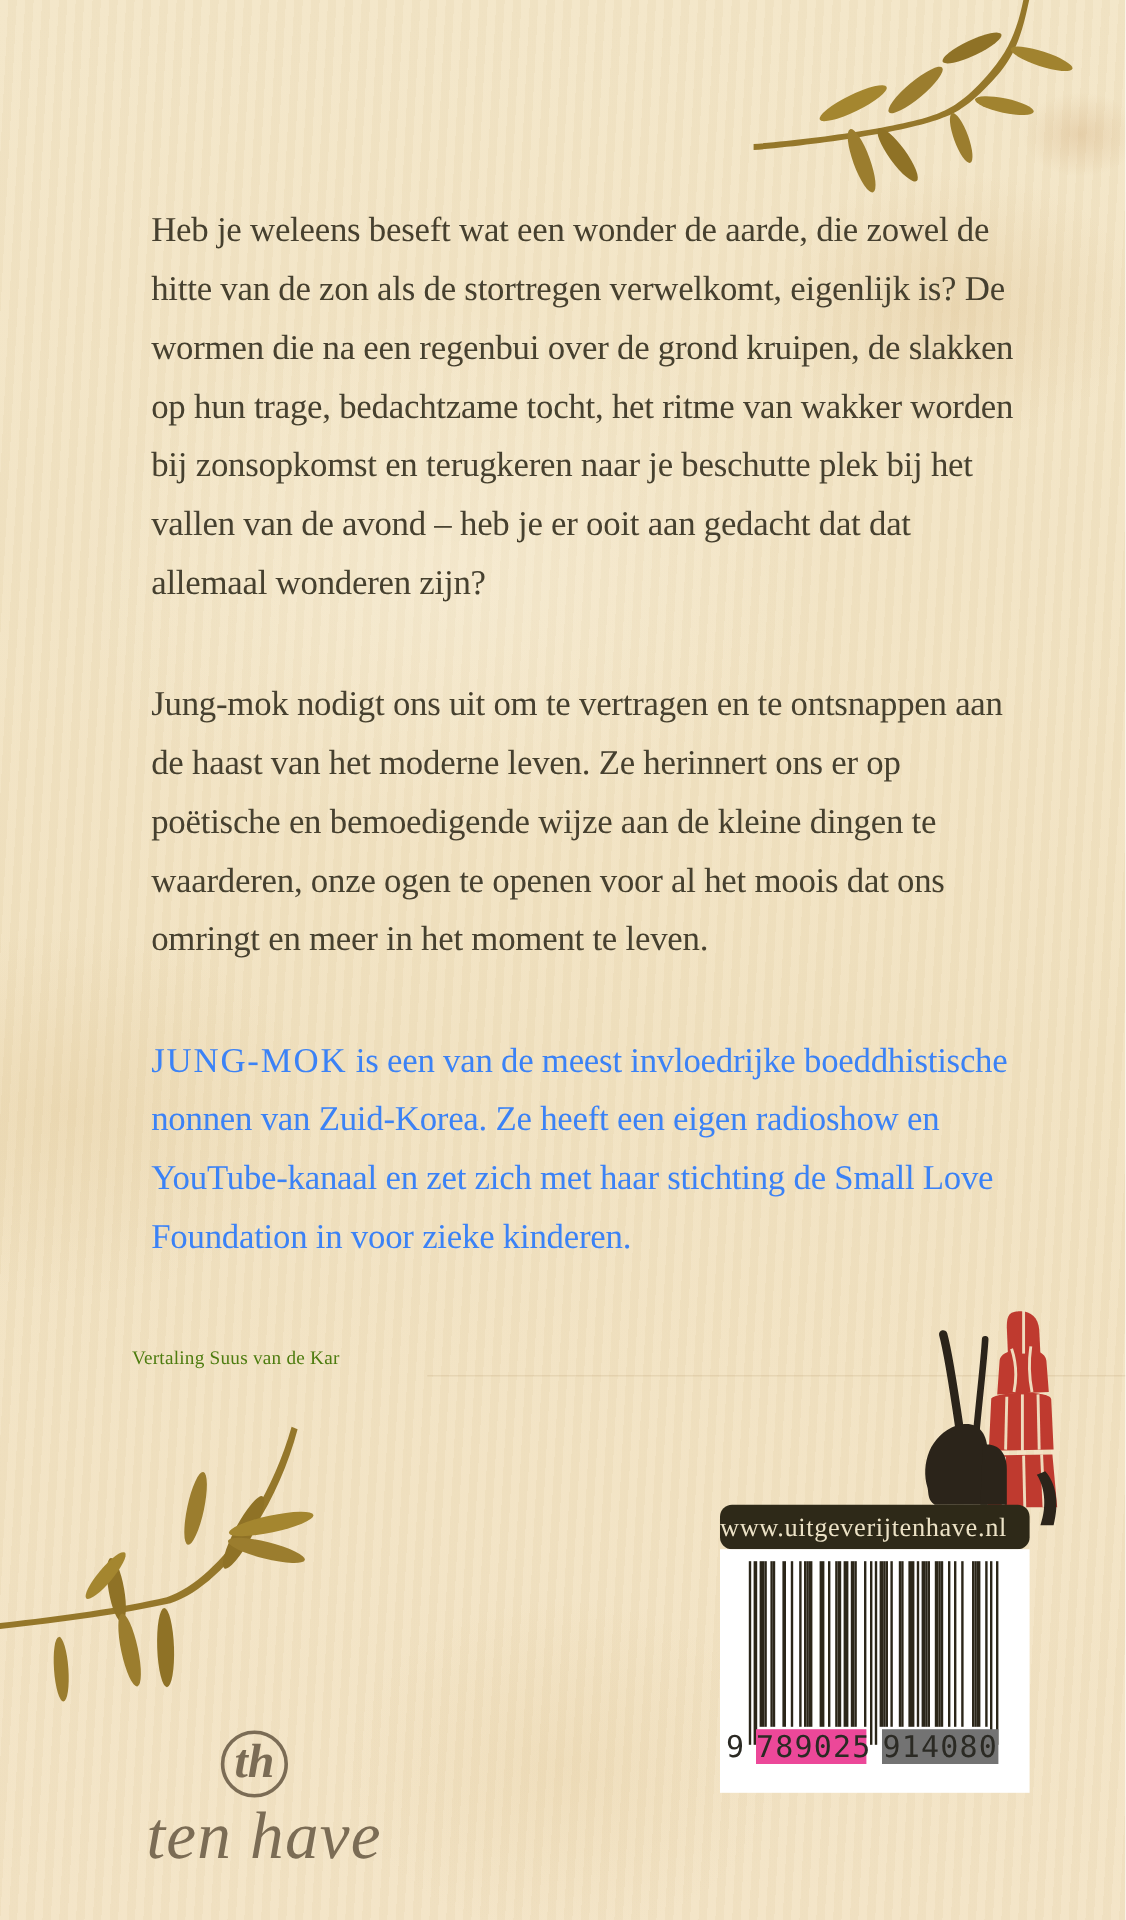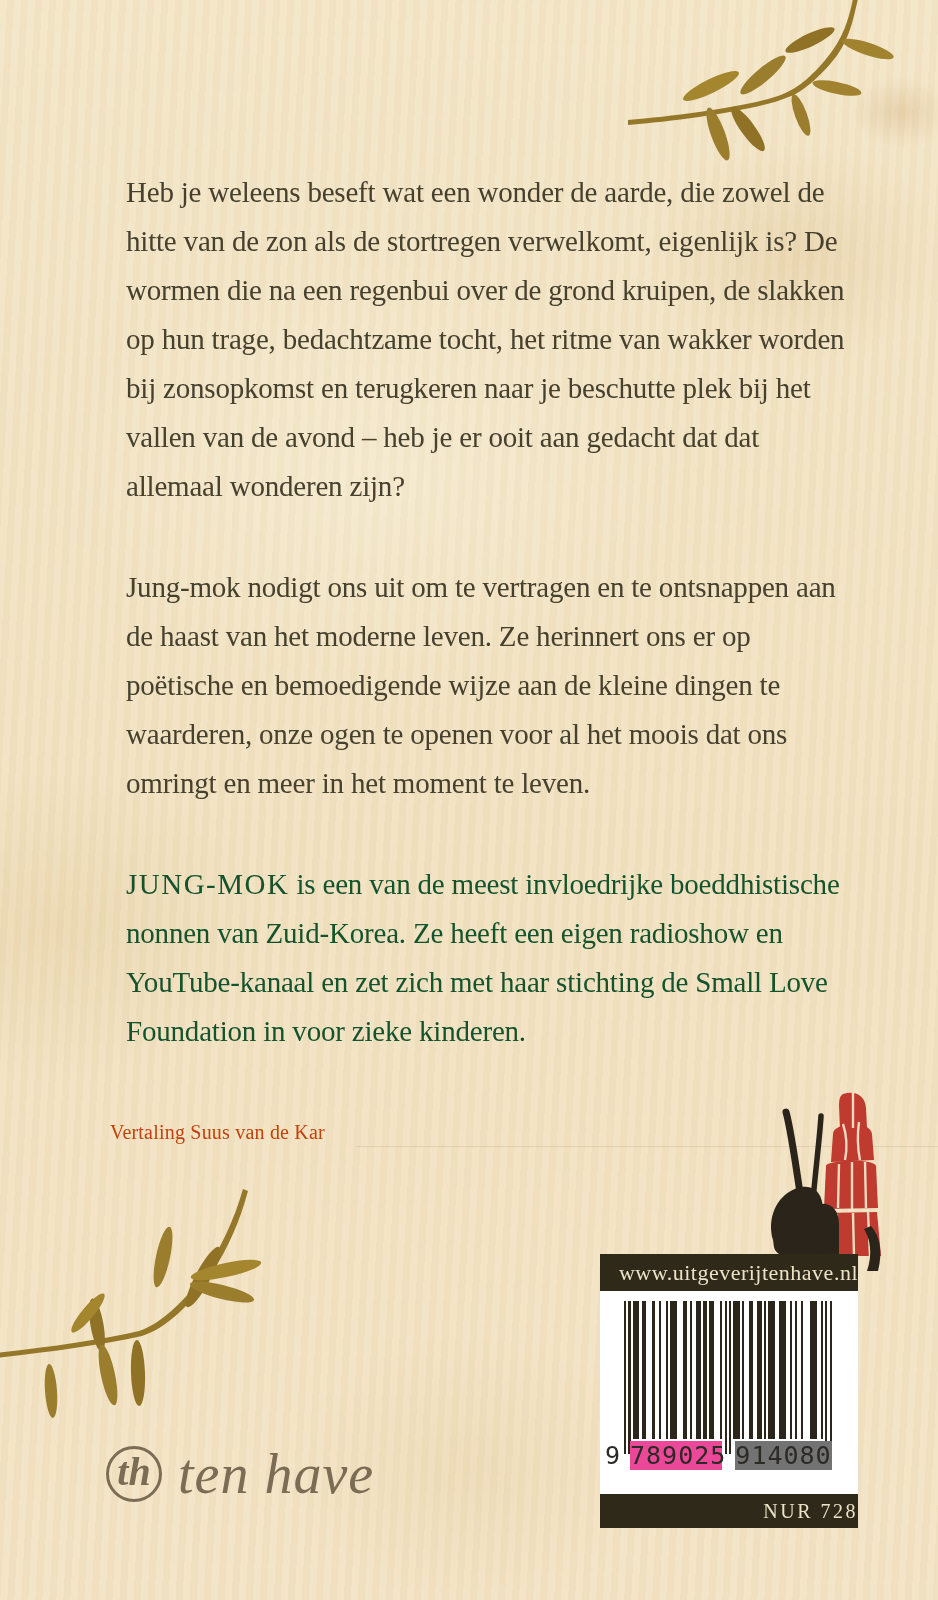--- a/index.html
+++ b/index.html
@@ -14,33 +14,33 @@
       radial-gradient(420px 300px at 40% 30%, rgba(255,250,238,.25), transparent 75%),
       repeating-linear-gradient(93deg, rgba(255,251,238,.05) 0 7px, rgba(182,152,96,.05) 7px 14px),
       linear-gradient(180deg,#f3e6c8 0%,#f1e2c1 55%,#f3e4c6 100%);
   }
   .crease{position:absolute;left:38%;right:0;top:1146px;height:1px;
           background:rgba(160,125,80,.18);}
   
   .text-block{position:absolute;left:110px;top:168px;width:742px;
               font-size:29px;line-height:49px;letter-spacing:-0.2px;color:#46402f;}
   .text-block p{margin:0 0 52px 16px;}
-  .bio{color:#14532d;}
+  .bio{color:#3b82f6;}
   .bio-name{letter-spacing:1.5px;}
-  .translation{font-size:20px;letter-spacing:.2px;margin-top:12px;color:#c2410c;}
+  .translation{font-size:16px;letter-spacing:.2px;margin-top:12px;color:#4d7c0f;}
   
   .logo{position:absolute;left:106px;top:1442px;display:flex;align-items:center;
-        color:#7b6c55;font-style:italic;}
+        color:#7b6c55;font-style:italic;flex-direction:column;}
   .logo-circle{width:56px;height:56px;border:3px solid #7b6c55;border-radius:50%;
         display:flex;align-items:center;justify-content:center;
         font-size:40px;font-weight:bold;line-height:1;padding-bottom:4px;box-sizing:border-box;}
   .logo-name{font-size:56px;margin-left:16px;letter-spacing:1px;}
   
   .bc-block{position:absolute;left:600px;top:1254px;width:258px;z-index:2;}
-  .bc-bar-dark{background:#2e2918;color:#ece2c6;text-align:right;}
+  .bc-bar-dark{background:#2e2918;color:#ece2c6;text-align:left;border-radius:10px;}
   .bc-www{height:37px;line-height:37px;font-size:22px;letter-spacing:.5px;}
   .bc-white{background:#ffffff;height:203px;position:relative;}
   .bc-bars{position:absolute;left:24px;top:10px;display:flex;align-items:flex-start;}
   .bc-mod{width:2.2px;height:138px;}
   .bc-mod.bar{background:#2b2619;}
   .bc-mod.guard{height:153px;}
   .bc-digits{position:absolute;top:150px;left:0;right:0;height:34px;
              font-family:"DejaVu Sans Mono",monospace;font-size:25px;color:#2b2a24;}
   .bc-digits span{position:absolute;top:0;letter-spacing:1px;}
   .bc-d-lead{left:2px;width:22px;text-align:center;}
@@ -232,14 +232,13 @@
         <div class="bc-mod bar guard"></div>
         <div class="bc-mod guard"></div>
         <div class="bc-mod bar guard"></div>
       </div>
     <div class="bc-digits">
       <span class="bc-d-lead">9</span>
       <span class="bc-d-g1">789025</span>
       <span class="bc-d-g2">914080</span>
     </div>
   </div>
-  <div class="bc-bar-dark bc-nur">NUR 728</div>
 </div>
 
 </body></html>

